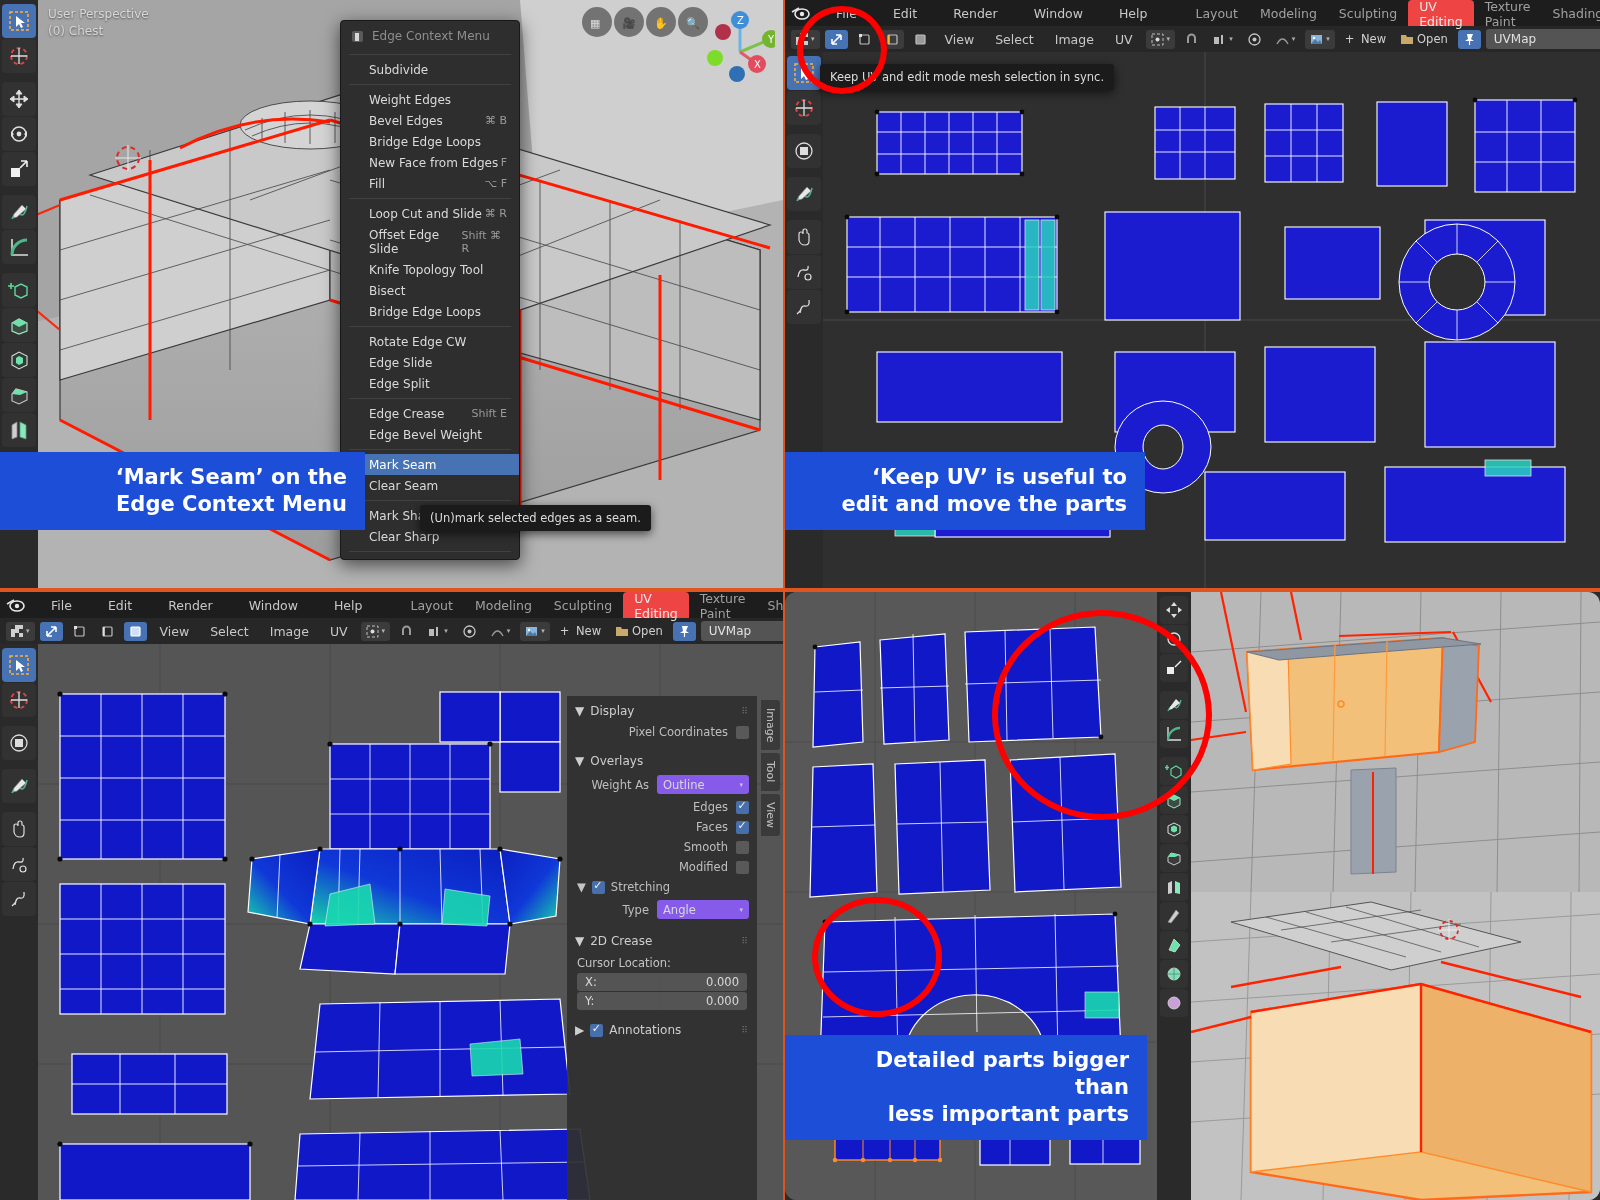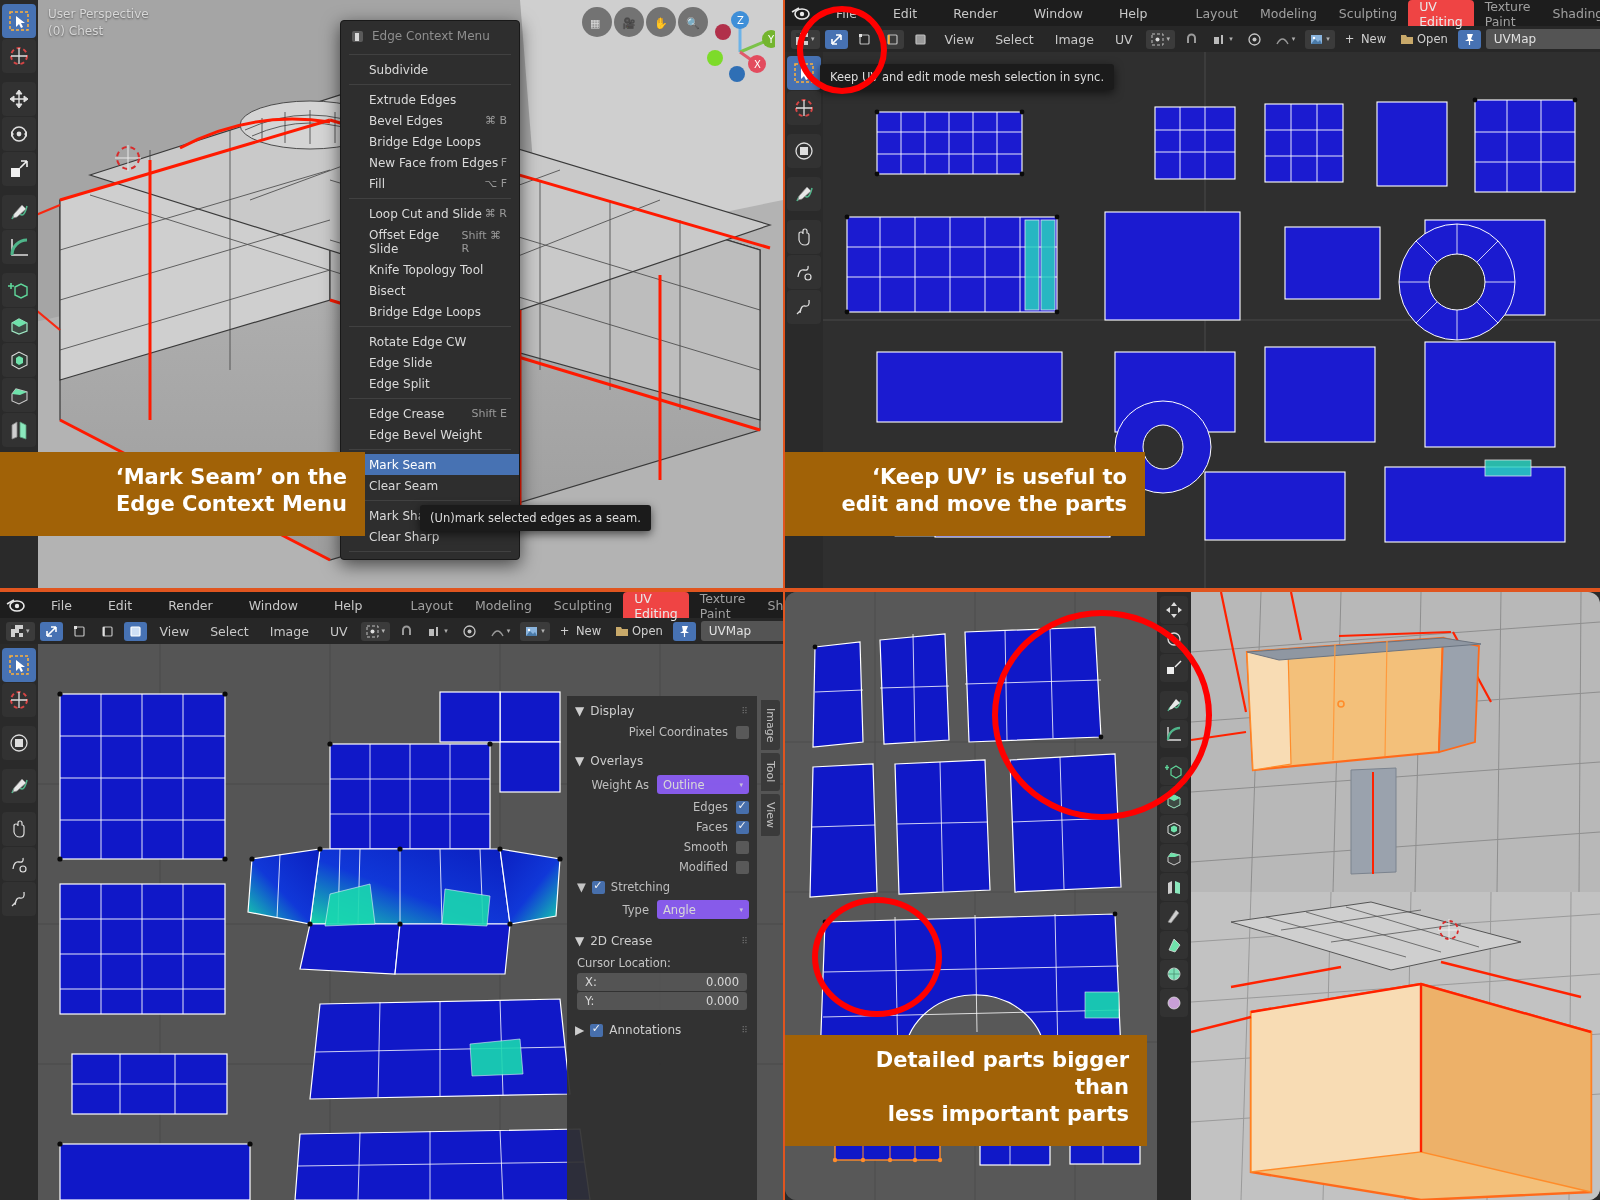--- a/index.html
+++ b/index.html
@@ -40,24 +40,24 @@
 
   
   .toolcol { position:absolute; left:0; width:38px; background:#2a2a2a;
              display:flex; flex-direction:column; align-items:center; padding-top:4px; gap:1px; z-index:6;}
   .tbtn { width:34px; height:34px; background:#323232; border-radius:4px;
           display:flex; align-items:center; justify-content:center; }
   .tbtn.sel { background:#4772b3; }
   .tgap { height:7px; }
 
   
-  .caption { position:absolute; background:#a16207; color:#fff;
+  .caption { position:absolute; background:#1d4ed8; color:#fff;
              font-family:"DejaVu Sans", sans-serif; font-weight:bold;
              font-size:21px; line-height:1.28; text-align:right;
-             padding:12px 18px 18px 30px; z-index:40; }
+             padding:12px 18px 12px 30px; z-index:40; }
 
   
   .ctxmenu { position:absolute; background:#2e2e2e; border:1px solid #191919;
              border-radius:4px; width:180px; box-shadow:0 5px 18px rgba(0,0,0,.6);
              z-index:30; padding:3px 0; font-size:12px; }
   .ctxhead { color:#8e8e8e; padding:5px 10px 7px 10px; display:flex; gap:8px; align-items:center; }
   .ctxitem { color:#dadada; padding:3.5px 12px 3.5px 28px; display:flex;
              justify-content:space-between; align-items:center; }
   .ctxitem .sc { color:#9a9a9a; font-size:11px; }
   .ctxitem.hl { background:#4772b3; color:#fff; }
@@ -283,21 +283,21 @@
       <div>
         <div class="ctxitem">
           <span>Subdivide</span>
           <span class="sc"></span>
         </div>
       </div>
       <div class="ctxsep"></div>
 
       <div>
         <div class="ctxitem">
-          <span>Extrude Edges</span>
+          <span>Weight Edges</span>
           <span class="sc"></span>
           </div>
         <div class="ctxitem">
           <span>Bevel Edges</span>
           <span class="sc">⌘ B</span>
           </div>
         <div class="ctxitem">
           <span>Bridge Edge Loops</span>
           <span class="sc"></span>
           </div>

